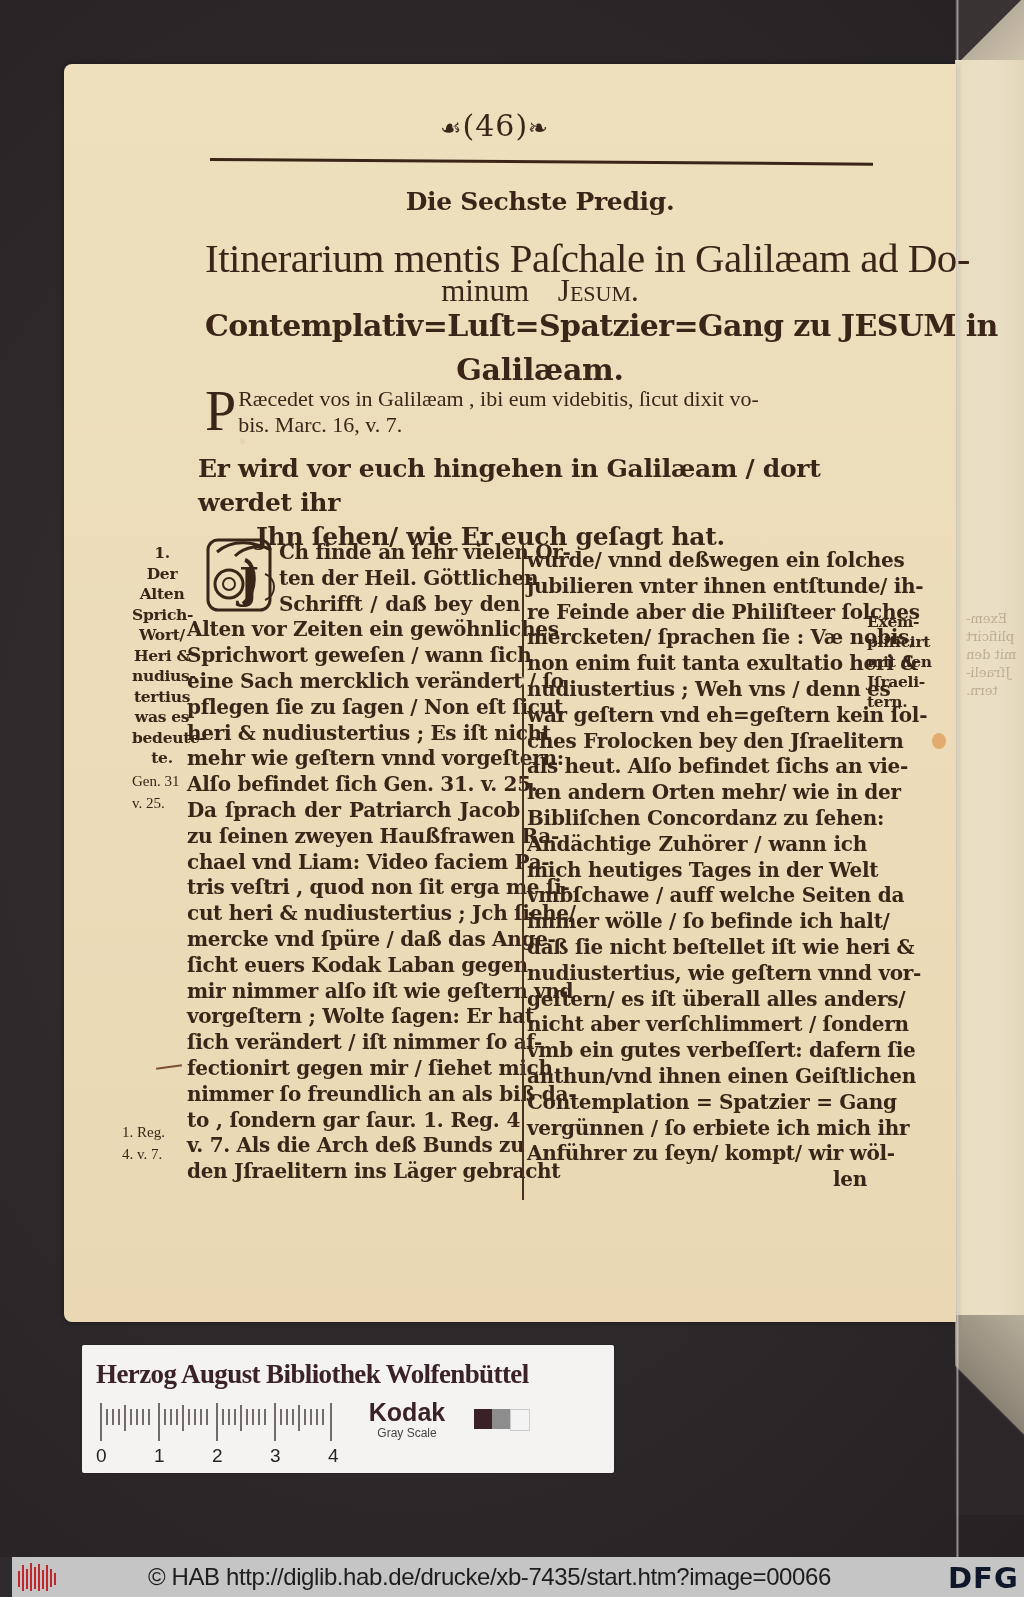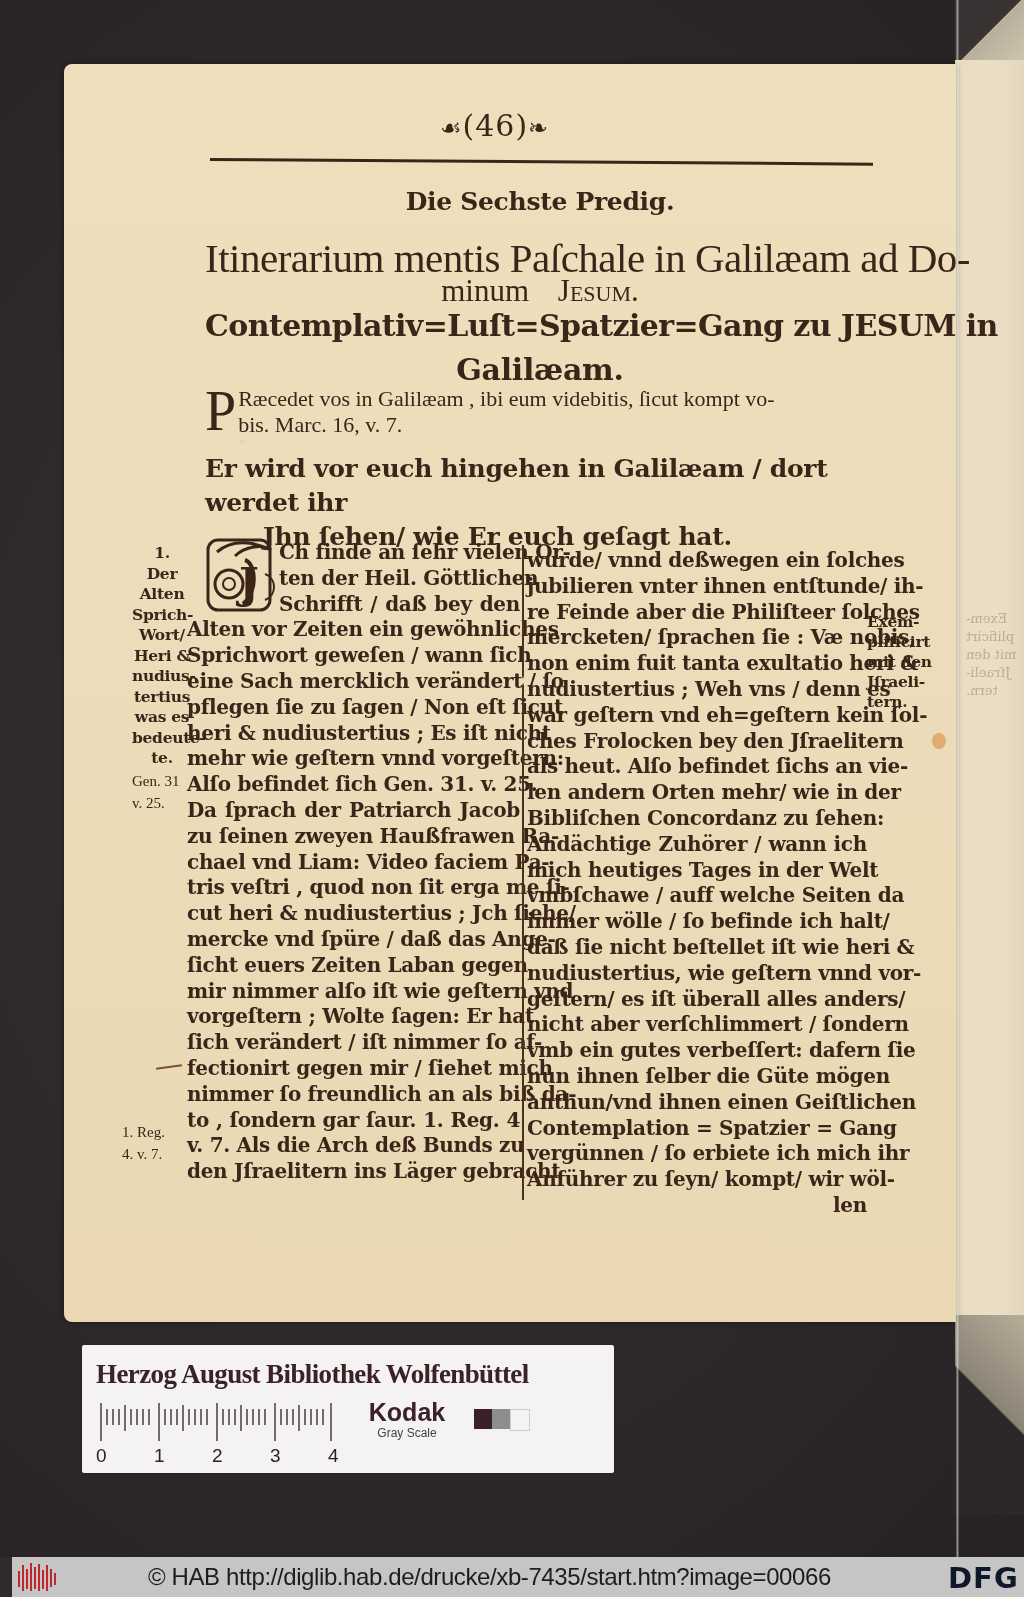--- a/index.html
+++ b/index.html
@@ -76,21 +76,21 @@
     .t-contemp2 { top: 352px; font-size: 30px; }
     .motto {
       position: absolute; left: 205px; top: 386px; width: 670px;
       font-size: 22px; line-height: 26px;
     }
     .motto .dropcap {
       float: left; font-size: 56px; line-height: 46px; margin-right: 2px; margin-top: 2px;
       font-family: "Liberation Serif", serif;
     }
     .de-motto {
-      position: absolute; left: 205px; top: 452px; width: 670px;
+      position: absolute; left: 198px; top: 452px; width: 670px;
       font-size: 25px; line-height: 34px;
     }
     .de-motto .l2 { padding-left: 58px; display: block; }
     
     .col {
       position: absolute; font-size: 20px; line-height: 25.8px; white-space: nowrap;
     }
     .col-left { left: 187px; top: 540px; width: 333px; }
     .col-right { left: 527px; top: 548px; width: 340px; }
     .col .ln { display: block; height: 25.8px; text-align: justify; text-align-last: justify; }
@@ -188,21 +188,21 @@
 <div class="center-line fraktur ink t-predig">Die Sechste Predig.</div>
 <div class="center-line antiqua ink t-itin1">Itinerarium mentis Paſchale in Galilæam ad Do-</div>
 <div class="center-line antiqua ink t-itin2">
   <span>minum </span><span class="sc">Jesum.</span>
 </div>
 <div class="center-line fraktur ink t-contemp1">Contemplativ=Luſt=Spatzier=Gang zu JESUM in</div>
 <div class="center-line fraktur ink t-contemp2">Galilæam.</div>
 
 <div class="motto antiqua ink">
   <span class="dropcap">P</span>
-  <span style="display:block">Ræcedet vos in Galilæam , ibi eum videbitis, ſicut kompt vo-</span>
+  <span style="display:block">Ræcedet vos in Galilæam , ibi eum videbitis, ſicut dixit vo-</span>
   <span style="display:block">bis. Marc. 16, v. 7.</span>
 </div>
 
 <div class="de-motto fraktur ink">
   <span style="display:block">Er wird vor euch hingehen in Galilæam / dort werdet ihr</span>
   <span class="l2">Jhn ſehen/ wie Er euch geſagt hat.</span>
 </div>
 
 <svg class="initial" viewBox="0 0 78 80">
   <rect x="3" y="6" width="62" height="70" rx="10" fill="none" stroke="#3b2519" stroke-width="3"></rect>
@@ -224,21 +224,21 @@
   <span class="ln">pflegen ſie zu ſagen / Non eſt ſicut</span>
   <span class="ln">heri &amp; nudiustertius ; Es iſt nicht</span>
   <span class="ln">mehr wie geſtern vnnd vorgeſtern:</span>
   <span class="ln">Alſo befindet ſich Gen. 31. v. 25.</span>
   <span class="ln">Da ſprach der Patriarch Jacob</span>
   <span class="ln">zu ſeinen zweyen Haußfrawen Ra-</span>
   <span class="ln">chael vnd Liam: Video faciem Pa-</span>
   <span class="ln">tris veſtri , quod non ſit erga me ſi-</span>
   <span class="ln">cut heri &amp; nudiustertius ; Jch ſiehe/</span>
   <span class="ln">mercke vnd ſpüre / daß das Ange-</span>
-  <span class="ln">ſicht euers Zeiten Laban gegen</span>
+  <span class="ln">ſicht euers Kodak Laban gegen</span>
   <span class="ln">mir nimmer alſo iſt wie geſtern vnd</span>
   <span class="ln">vorgeſtern ; Wolte ſagen: Er hat</span>
   <span class="ln">ſich verändert / iſt nimmer ſo af-</span>
   <span class="ln">fectionirt gegen mir / ſiehet mich</span>
   <span class="ln">nimmer ſo freundlich an als biß da-</span>
   <span class="ln">to , ſondern gar ſaur. 1. Reg. 4</span>
   <span class="ln">v. 7. Als die Arch deß Bunds zu</span>
   <span class="ln">den Jſraelitern ins Läger gebracht</span>
 </div>
 
@@ -258,21 +258,20 @@
   <span class="ln">Bibliſchen Concordanz zu ſehen:</span>
   <span class="ln">Andächtige Zuhörer / wann ich</span>
   <span class="ln">mich heutiges Tages in der Welt</span>
   <span class="ln">vmbſchawe / auff welche Seiten da</span>
   <span class="ln">immer wölle / ſo befinde ich halt/</span>
   <span class="ln">daß ſie nicht beſtellet iſt wie heri &amp;</span>
   <span class="ln">nudiustertius, wie geſtern vnnd vor-</span>
   <span class="ln">geſtern/ es iſt überall alles anders/</span>
   <span class="ln">nicht aber verſchlimmert / ſondern</span>
   <span class="ln">vmb ein gutes verbeſſert: dafern ſie</span>
-  <span class="ln">nun ihnen ſelber die Güte mögen</span>
   <span class="ln">anthun/vnd ihnen einen Geiſtlichen</span>
   <span class="ln">Contemplation = Spatzier = Gang</span>
   <span class="ln">vergünnen / ſo erbiete ich mich ihr</span>
   <span class="ln">Anführer zu ſeyn/ kompt/ wir wöl-</span>
   <span class="ln last">len</span>
 </div>
 
 <div class="margin-note mn-left fraktur ink">
   <span class="lnm">1.</span>
   <span class="lnm">Der</span>

